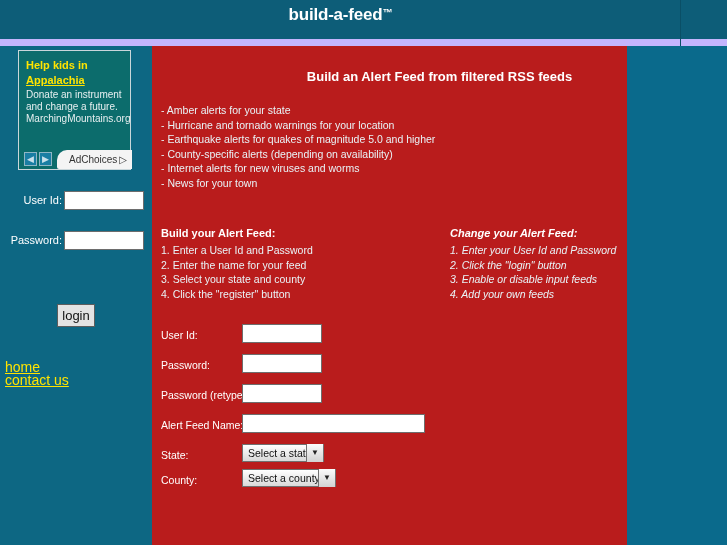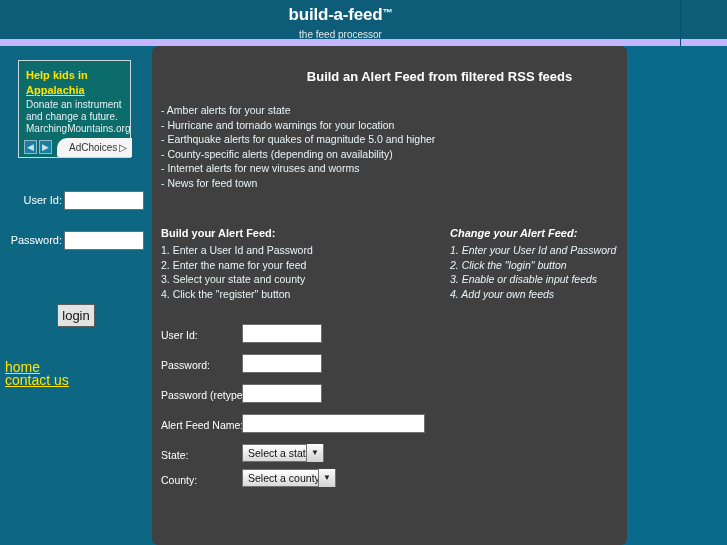--- a/index.html
+++ b/index.html
@@ -43,22 +43,22 @@
 
   
   #sidebar {
     position: absolute; left: 0; top: 46px;
     width: 152px; height: 499px;
     background: #0d6783;
   }
 
   
   #ad-box {
-    position: absolute; left: 18px; top: 14px;
-    width: 113px; height: 98px;
+    position: absolute; left: 18px; top: 4px;
+    width: 113px; height: 120px;
     border: 1px solid #c9d6da;
     background: #0c6c6c;
   }
   #ad-body { padding: 8px 7px 0 7px; }
   #ad-headline {
     color: #ffe400; font-weight: bold; font-size: 11px;
     line-height: 13px; margin: 0 0 1px 0;
   }
   #ad-link {
     display: block;
@@ -128,22 +128,21 @@
     display: block;
     color: #ffe400; font-size: 14px;
     text-decoration: underline;
     line-height: 13px;
   }
 
   
   #main {
     position: absolute; left: 152px; top: 46px;
     width: 475px; height: 499px;
-    background: #404040;
-    border-radius: 6px;
+    background: #b91c1c;
   }
   #page-heading {
     position: absolute; left: 0; top: 23px; width: 575px;
     text-align: center;
     color: #ffffff; font-size: 13px; font-weight: bold;
   }
 
   .sec-title {
     color: #ffffff; font-size: 11px; font-weight: bold;
     margin-bottom: 4px;
@@ -191,21 +190,20 @@
   #select-state  { width: 82px; }
   #select-county { width: 94px; }
 </style>
 </head>
 <body>
 
 <div id="header">
   <div id="brand-title">
     <span>build-a-feed</span><span class="tm">™</span>
   </div>
-  <div id="brand-tagline">the feed processor</div>
   <div id="header-divider"></div>
 </div>
 
 <div id="sidebar">
 
   <div id="ad-box">
     <div id="ad-body">
       <div id="ad-headline">Help kids in</div>
       <a id="ad-link" href="#">Appalachia</a>
       <div class="ad-desc">Donate an instrument</div>
@@ -240,21 +238,21 @@
 <div id="main">
 
   <div id="page-heading">Build an Alert Feed from filtered RSS feeds</div>
 
   <div id="alerts-block">
     <div class="sec-line">- Amber alerts for your state</div>
     <div class="sec-line">- Hurricane and tornado warnings for your location</div>
     <div class="sec-line">- Earthquake alerts for quakes of magnitude 5.0 and higher</div>
     <div class="sec-line">- County-specific alerts (depending on availability)</div>
     <div class="sec-line">- Internet alerts for new viruses and worms</div>
-    <div class="sec-line">- News for feed town</div>
+    <div class="sec-line">- News for your town</div>
   </div>
 
   <div id="build-block">
     <div class="sec-title">Build your Alert Feed:</div>
     <div class="sec-line">1. Enter a User Id and Password</div>
     <div class="sec-line">2. Enter the name for your feed</div>
     <div class="sec-line">3. Select your state and county</div>
     <div class="sec-line">4. Click the "register" button</div>
   </div>
 

